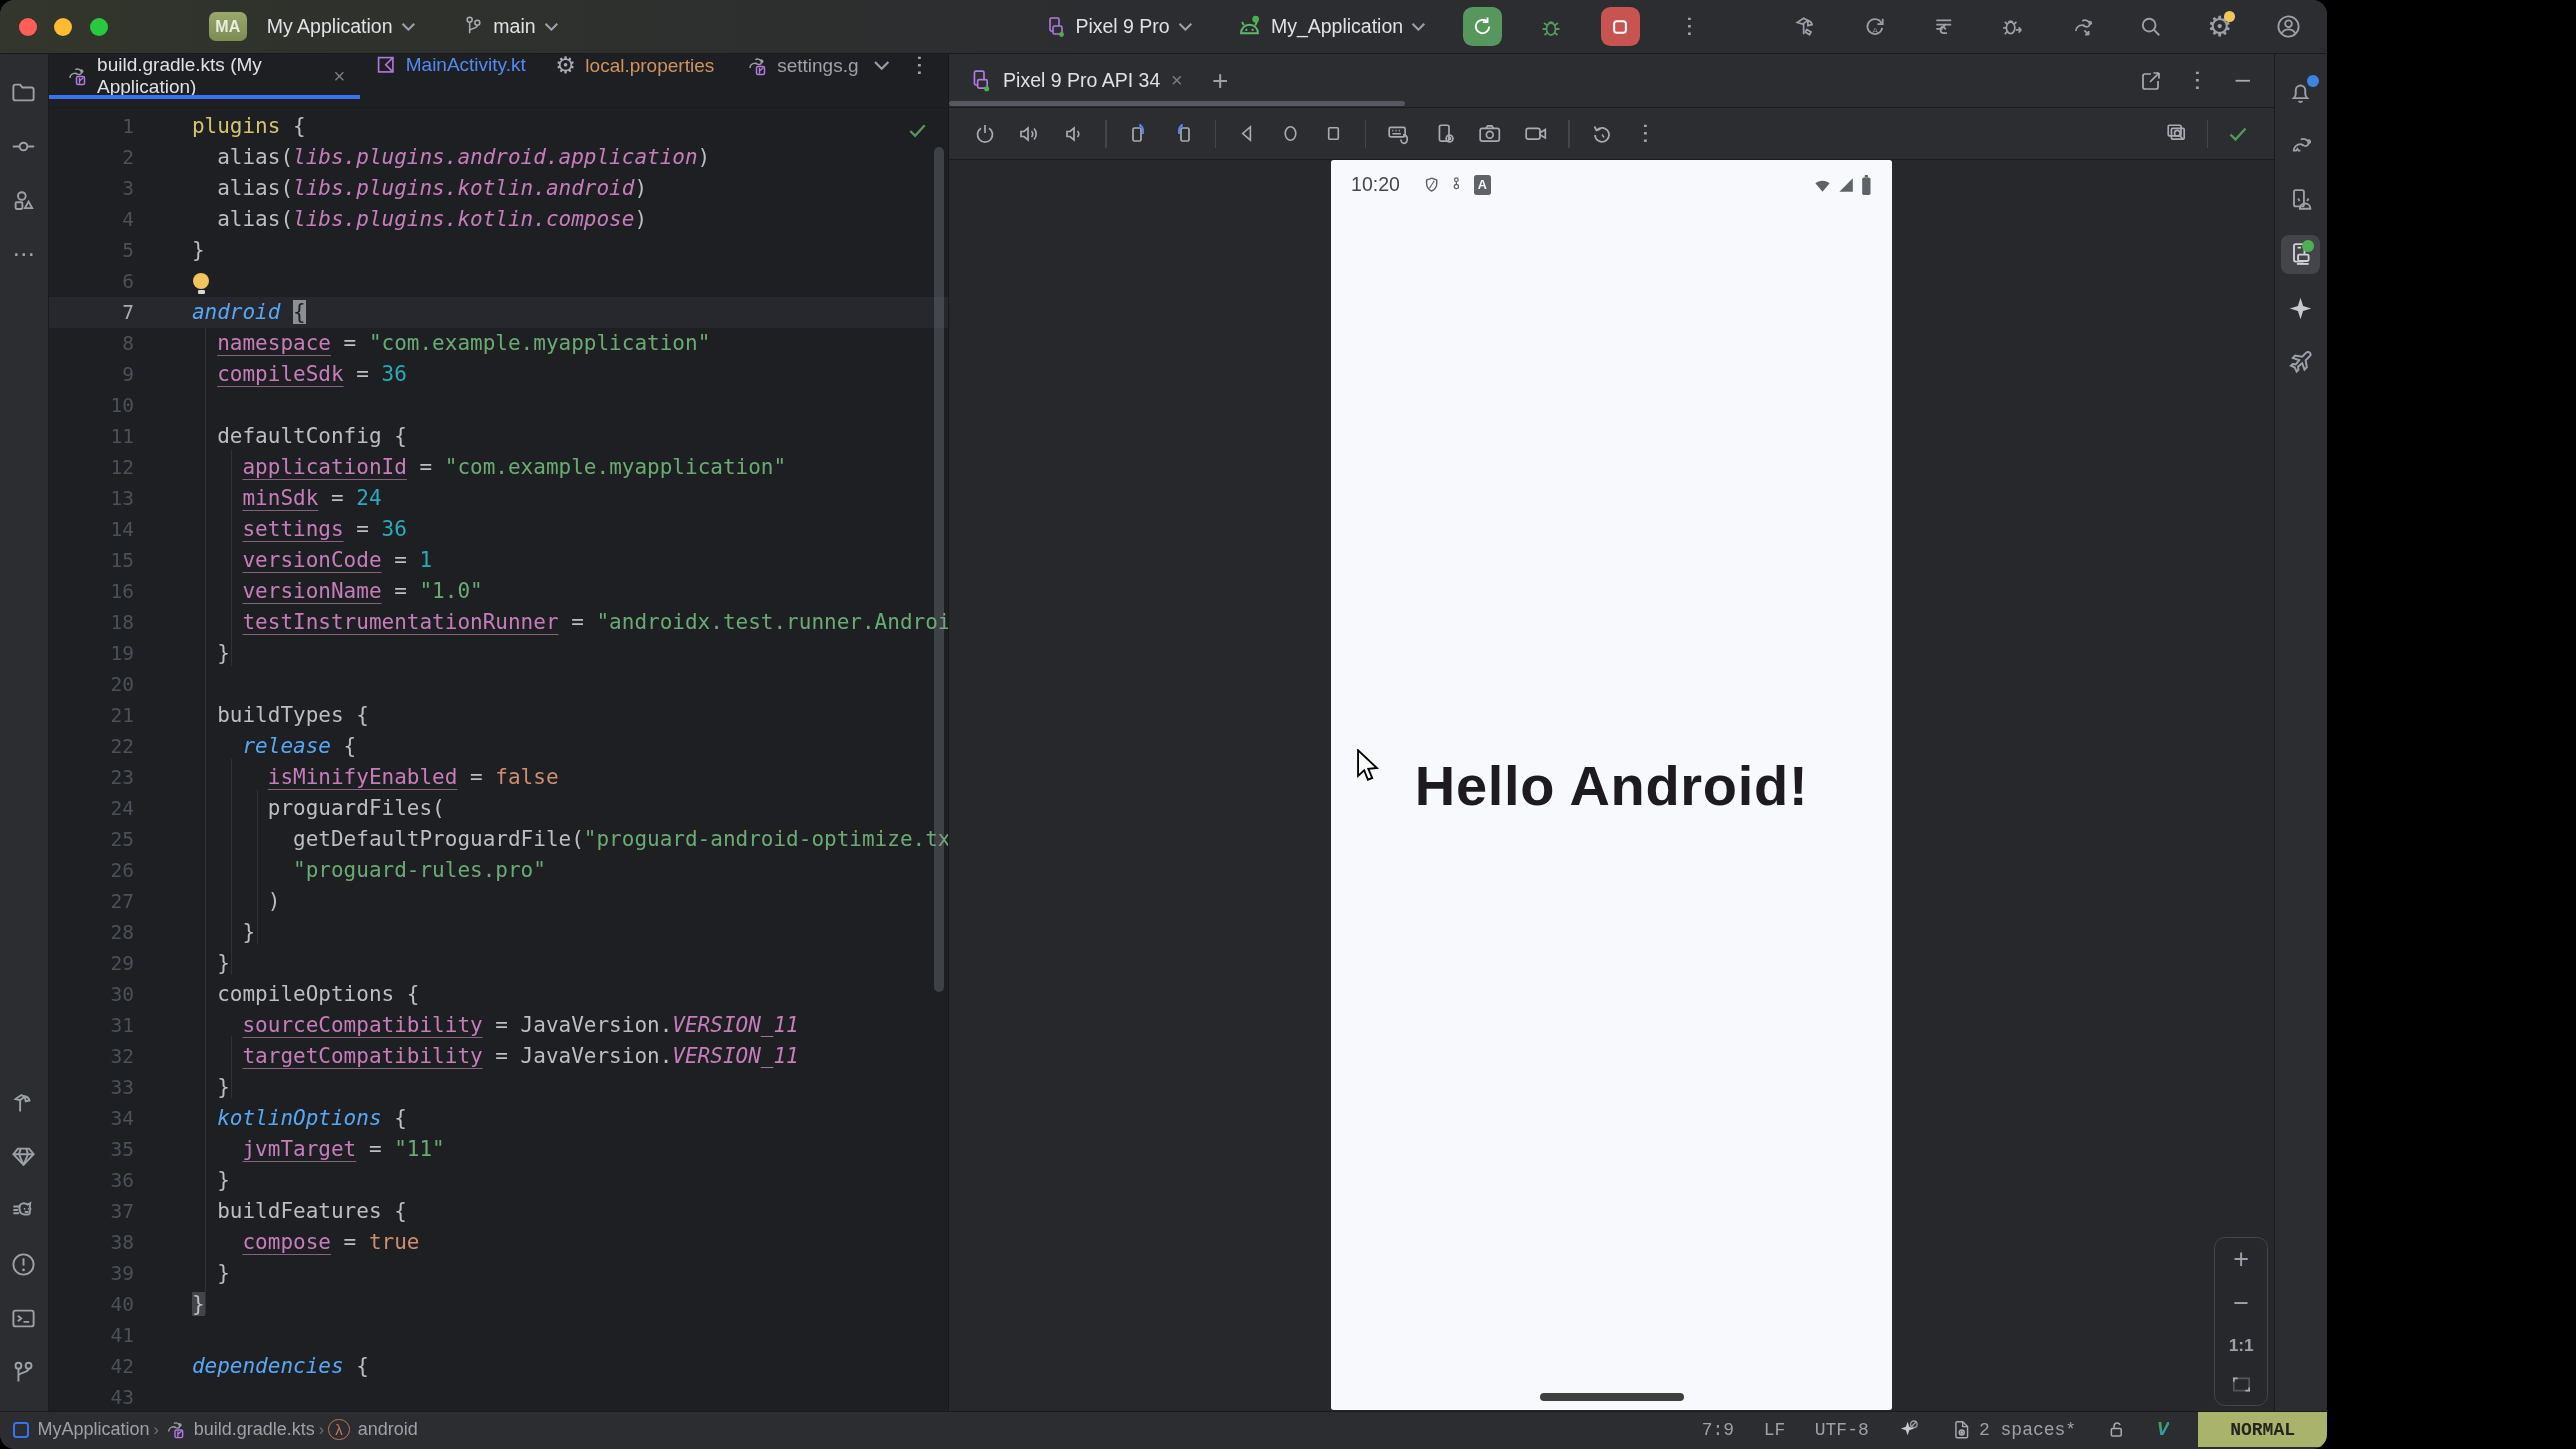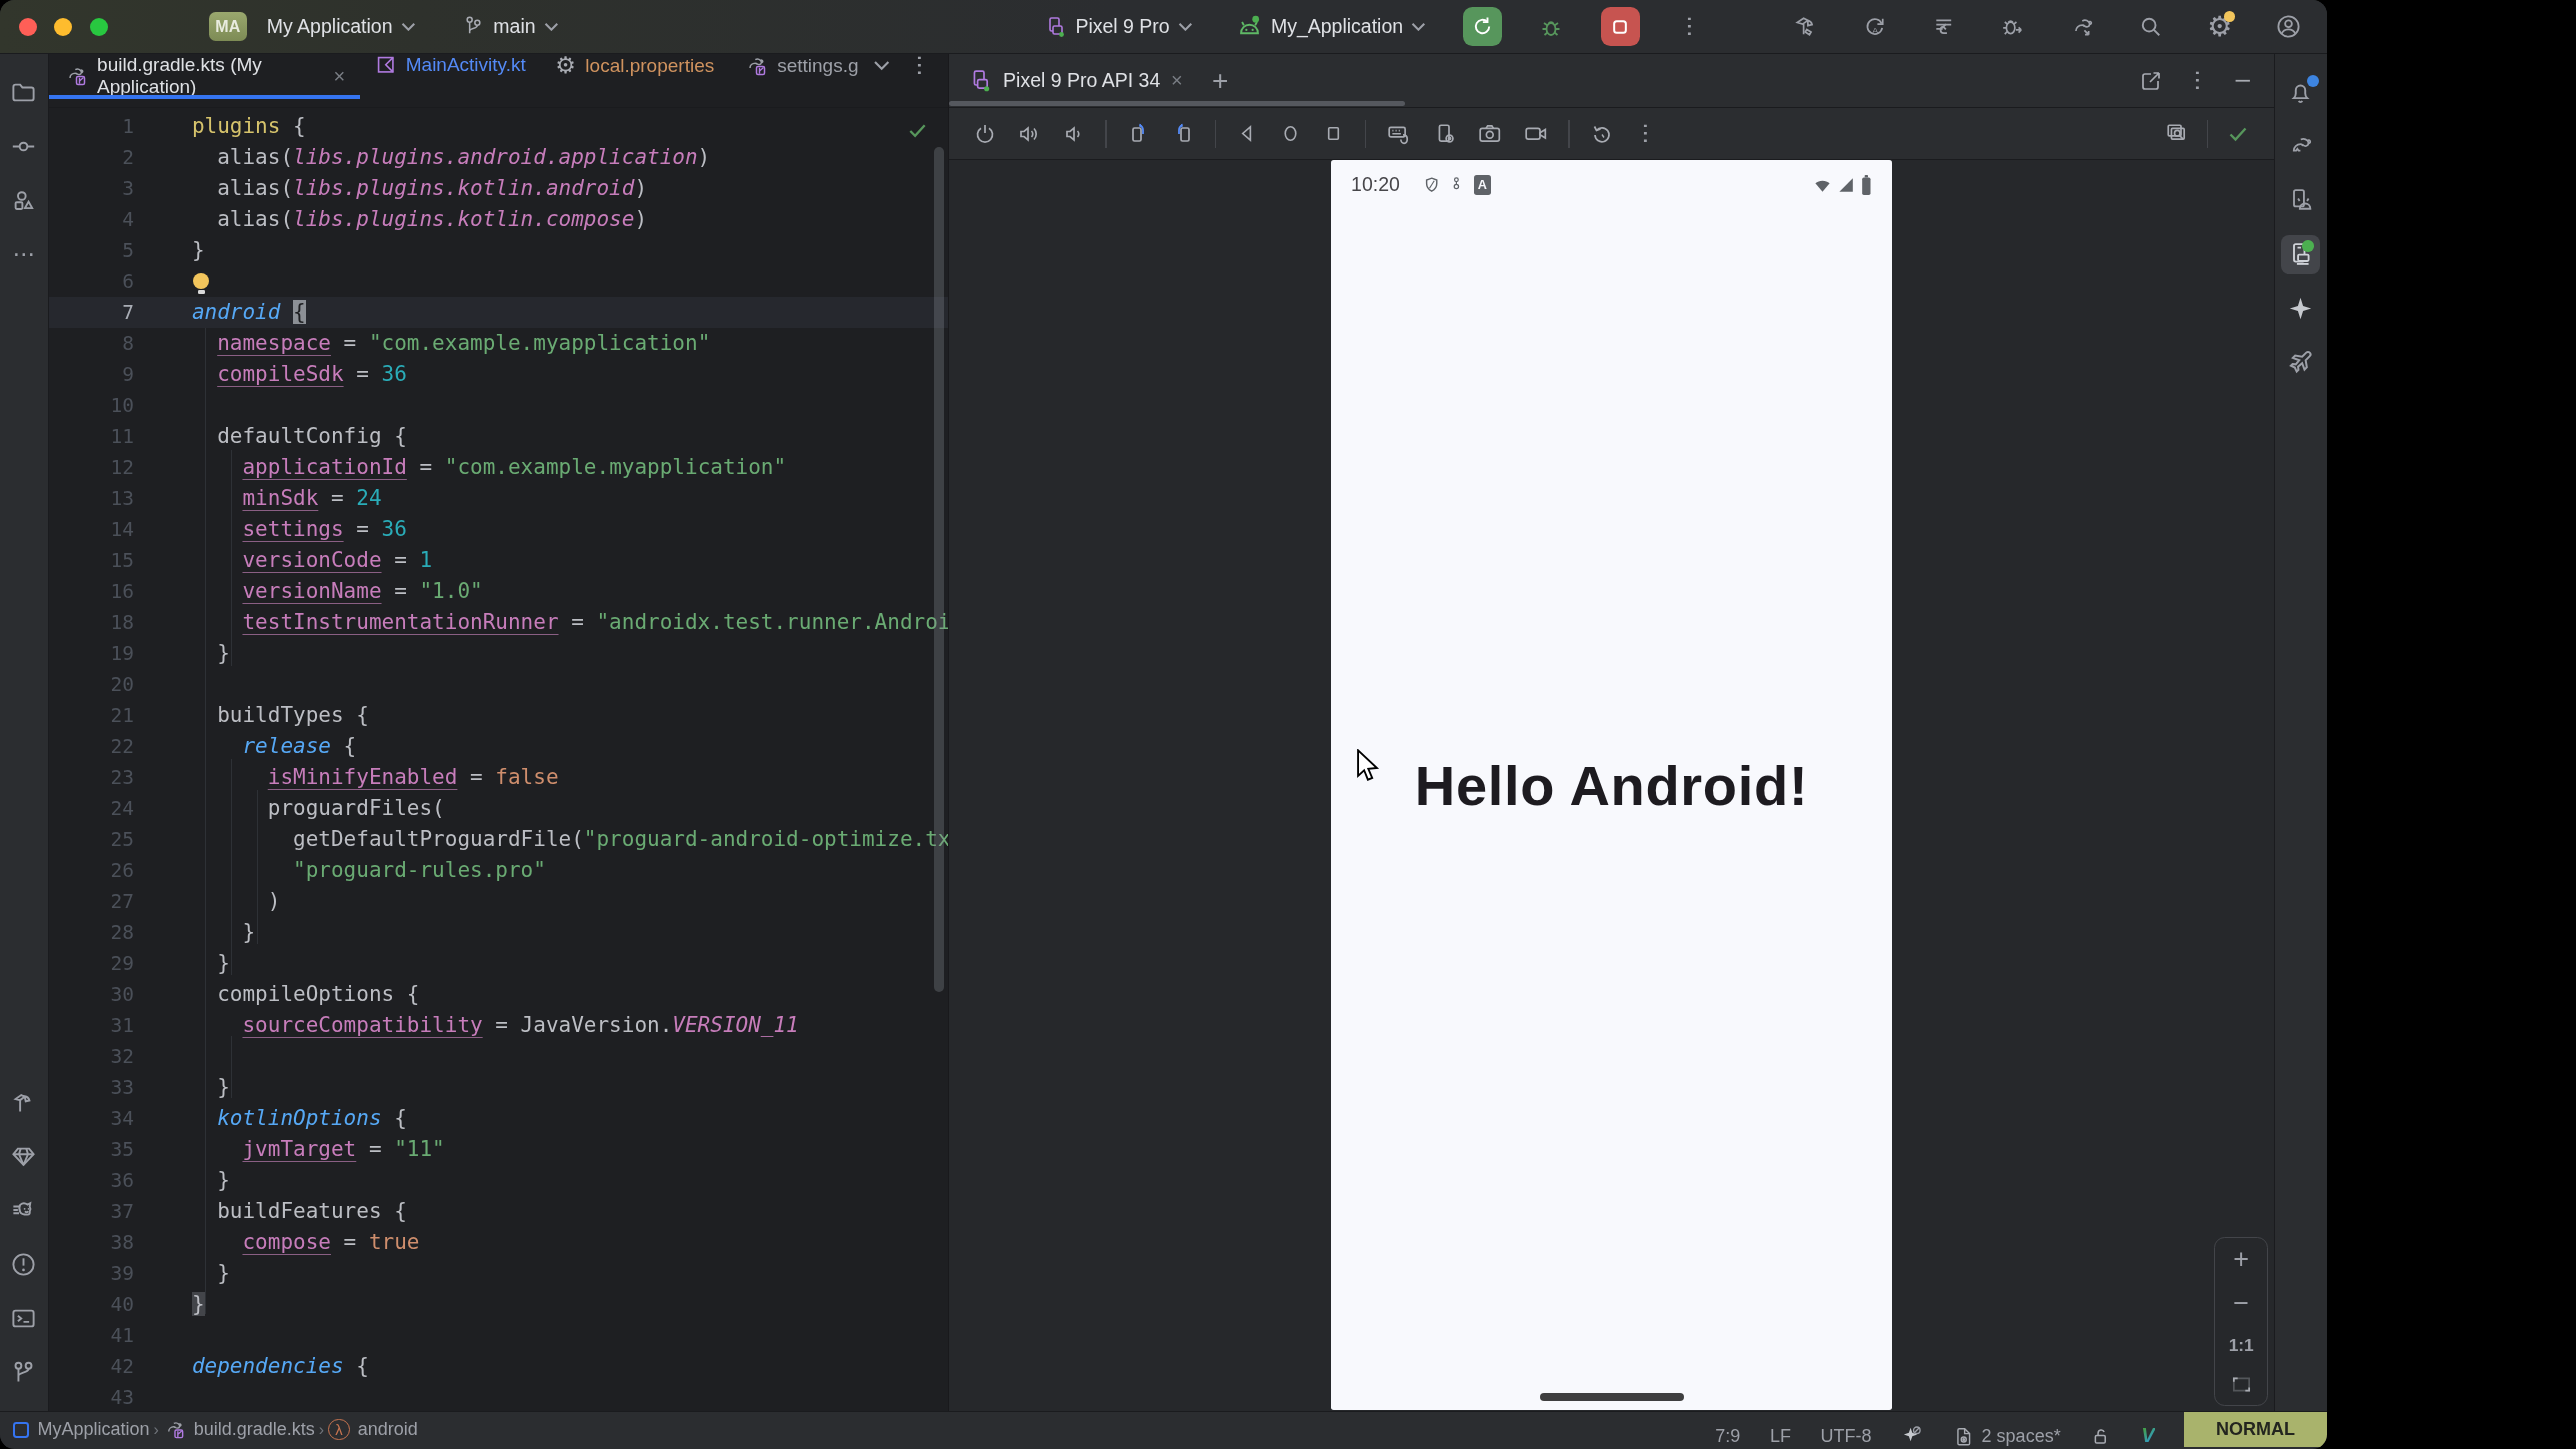--- a/index.html
+++ b/index.html
@@ -104,21 +104,21 @@
 
   .cursor-arrow { position:absolute; left:405px; top:589px; }
 
   
   .statusbar { height:36px; background:#2b2d30; border-top:1.3px solid #1a1b1e; display:flex; align-items:center; font-size:18px; color:#9da0a8; }
   .crumbs { display:flex; align-items:center; gap:4px; padding-left:13.4px; }
   .crumb { display:flex; align-items:center; gap:8px; }
   .crumb-sep { color:#6f7379; font-size:16px; }
   .mod-ic { width:16px; height:16px; border:2px solid #3574f0; border-radius:3.4px; }
   .lambda-ic { width:21.5px; height:21.5px; border:1.7px solid #c77450; border-radius:50%; color:#c77450; font-size:14.8px; display:flex; align-items:center; justify-content:center; }
-  .sb-right { margin-left:auto; display:flex; align-items:flex-end; gap:29.5px; height:100%; }
+  .sb-right { margin-left:auto; display:flex; align-items:center; gap:29.5px; height:100%;font-family:Liberation Mono, monospace; }
   .sb-item { display:flex; align-items:center; gap:6.7px; }
   .vim-badge { height:100%; display:flex; align-items:center; padding:0 32px; background:#a9b36c; color:#23251f; font-weight:bold; font-size:18px; }
   .vim-v { font-weight:bold; font-size:20px; font-style:italic;
     background:linear-gradient(135deg,#43a047 20%,#2f9bd8 80%); -webkit-background-clip:text; background-clip:text; color:transparent; }
 </style>
 </head>
 <body>
 
 <div id="window">
 
@@ -409,21 +409,21 @@
             <div class="cl"><span class="ln">22</span><span class="lc"><span class="tk-plain">    </span><span class="tk-fn">release</span><span class="tk-plain"> {</span></span></div>
             <div class="cl"><span class="ln">23</span><span class="lc"><span class="tk-plain">      </span><span class="tk-prop">isMinifyEnabled</span><span class="tk-plain"> = </span><span class="tk-kw">false</span></span></div>
             <div class="cl"><span class="ln">24</span><span class="lc"><span class="tk-plain">      proguardFiles(</span></span></div>
             <div class="cl"><span class="ln">25</span><span class="lc"><span class="tk-plain">        getDefaultProguardFile(</span><span class="tk-str">"proguard-android-optimize.txt"</span><span class="tk-plain">),</span></span></div>
             <div class="cl"><span class="ln">26</span><span class="lc"><span class="tk-plain">        </span><span class="tk-str">"proguard-rules.pro"</span></span></div>
             <div class="cl"><span class="ln">27</span><span class="lc"><span class="tk-plain">      )</span></span></div>
             <div class="cl"><span class="ln">28</span><span class="lc"><span class="tk-plain">    }</span></span></div>
             <div class="cl"><span class="ln">29</span><span class="lc"><span class="tk-plain">  }</span></span></div>
             <div class="cl"><span class="ln">30</span><span class="lc"><span class="tk-plain">  compileOptions {</span></span></div>
             <div class="cl"><span class="ln">31</span><span class="lc"><span class="tk-plain">    </span><span class="tk-prop">sourceCompatibility</span><span class="tk-plain"> = JavaVersion.</span><span class="tk-const">VERSION_11</span></span></div>
-            <div class="cl"><span class="ln">32</span></div>
+            <div class="cl"><span class="ln">32</span><span class="lc"><span class="tk-plain">    </span><span class="tk-prop">targetCompatibility</span><span class="tk-plain"> = JavaVersion.</span><span class="tk-const">VERSION_11</span></span></div>
             <div class="cl"><span class="ln">33</span><span class="lc"><span class="tk-plain">  }</span></span></div>
             <div class="cl"><span class="ln">34</span><span class="lc"><span class="tk-plain">  </span><span class="tk-fn">kotlinOptions</span><span class="tk-plain"> {</span></span></div>
             <div class="cl"><span class="ln">35</span><span class="lc"><span class="tk-plain">    </span><span class="tk-prop">jvmTarget</span><span class="tk-plain"> = </span><span class="tk-str">"11"</span></span></div>
             <div class="cl"><span class="ln">36</span><span class="lc"><span class="tk-plain">  }</span></span></div>
             <div class="cl"><span class="ln">37</span><span class="lc"><span class="tk-plain">  buildFeatures {</span></span></div>
             <div class="cl"><span class="ln">38</span><span class="lc"><span class="tk-plain">    </span><span class="tk-prop">compose</span><span class="tk-plain"> = </span><span class="tk-kw">true</span></span></div>
             <div class="cl"><span class="ln">39</span><span class="lc"><span class="tk-plain">  }</span></span></div>
             <div class="cl"><span class="ln">40</span><span class="lc"><span class="tk-bhl">}</span></span></div>
             <div class="cl"><span class="ln">41</span><span class="lc"></span></div>
             <div class="cl"><span class="ln">42</span><span class="lc"><span class="tk-fn">dependencies</span><span class="tk-plain"> {</span></span></div>

